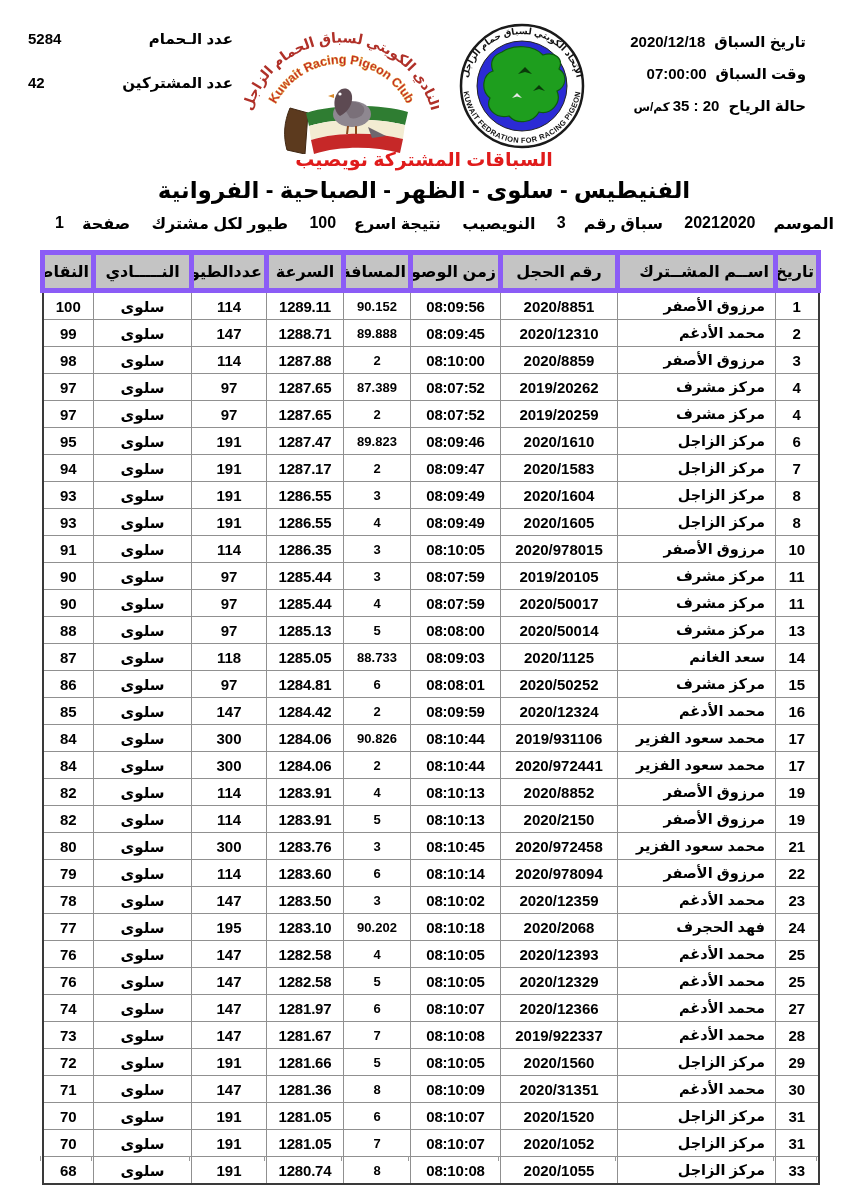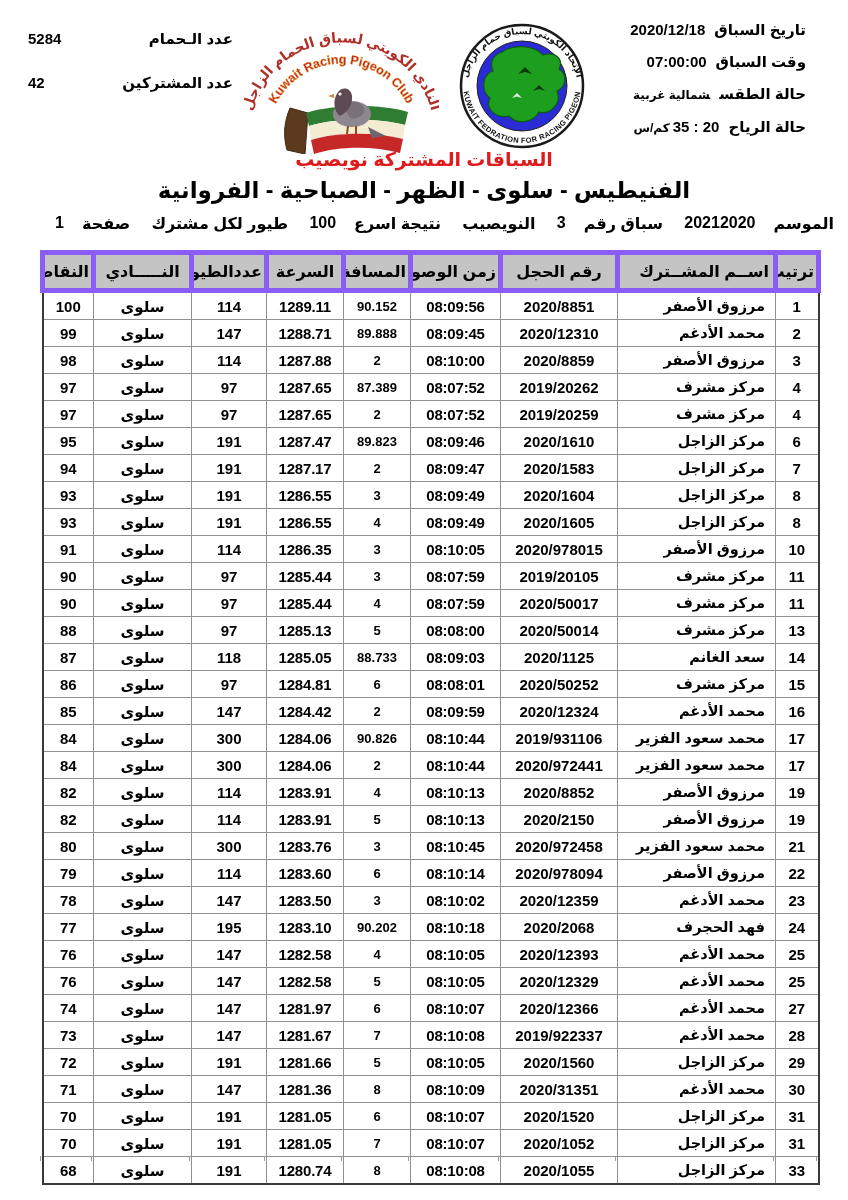--- a/index.html
+++ b/index.html
@@ -5,21 +5,21 @@
   html,body{margin:0;padding:0;background:#ffffff;}
   .page{position:relative;width:848px;height:1200px;background:#fff;overflow:hidden;
         font-family:"Liberation Sans","DejaVu Sans",sans-serif;color:#000;}
 
   
   .info-left{position:absolute;top:30px;left:28px;width:205px;direction:rtl;text-align:right;font-weight:bold;}
   .il-title{font-size:18px;margin-bottom:34px;white-space:nowrap;}
   .il-row{display:flex;justify-content:space-between;align-items:baseline;font-size:15px;margin-bottom:26px;}
 
   
-  .info-right{position:absolute;top:20px;right:42px;width:250px;direction:rtl;text-align:right;}
+  .info-right{position:absolute;top:32px;right:42px;width:250px;direction:rtl;text-align:right;}
   .ir-row{font-size:15px;font-weight:bold;line-height:20px;margin-bottom:12px;white-space:nowrap;}
   .ir-row .val{margin-right:9px;}
   .ir-row .val.small{font-size:12px;}
   .ir-row .unit{font-size:12px;margin-right:3px;}
 
   
   .club-logo{position:absolute;top:12px;left:244px;width:195px;height:142px;}
   .fed-logo{position:absolute;top:16px;left:438px;width:168px;height:138px;}
 
   
@@ -63,23 +63,20 @@
       <span>42</span>
     </div>
   </div>
 
   <div class="info-right">
     <div class="ir-row">
       <span>تاريخ السباق</span><span class="val">2020/12/18</span>
     </div>
     <div class="ir-row">
       <span>وقت السباق</span><span class="val">07:00:00</span>
-    </div>
-    <div class="ir-row">
-      <span>حالة الطقس</span><span class="val small">شمالية غربية</span>
     </div>
     <div class="ir-row">
       <span>حالة الرياح</span><span class="val">20 : 35</span><span class="unit">كم/س</span>
     </div>
   </div>
 
   <svg class="club-logo" viewBox="0 0 195 142">
     <defs>
       <path id="clubArcAr" d="M 6,106 A 93,92 0 0 1 189,106"></path>
       <path id="clubArcEn" d="M 24,114 A 75,78 0 0 1 171,114"></path>
@@ -161,21 +158,21 @@
         <col style="width:117px">
       <col style="width:90px">
         <col style="width:67px">
         <col style="width:77px">
       <col style="width:75px">
         <col style="width:98px">
         <col style="width:51px">
     </colgroup>
     <thead>
       <tr>
-        <th>ترتيب</th>
+        <th>تاريخ</th>
         <th class="h-name">اســم المشــترك</th>
         <th>رقم الحجل</th>
         <th>زمن الوصول</th>
         <th>المسافة</th>
         <th>السرعة</th>
         <th>عددالطيور</th>
         <th>النـــــادي</th>
         <th>النقاط</th>
       </tr>
     </thead>

